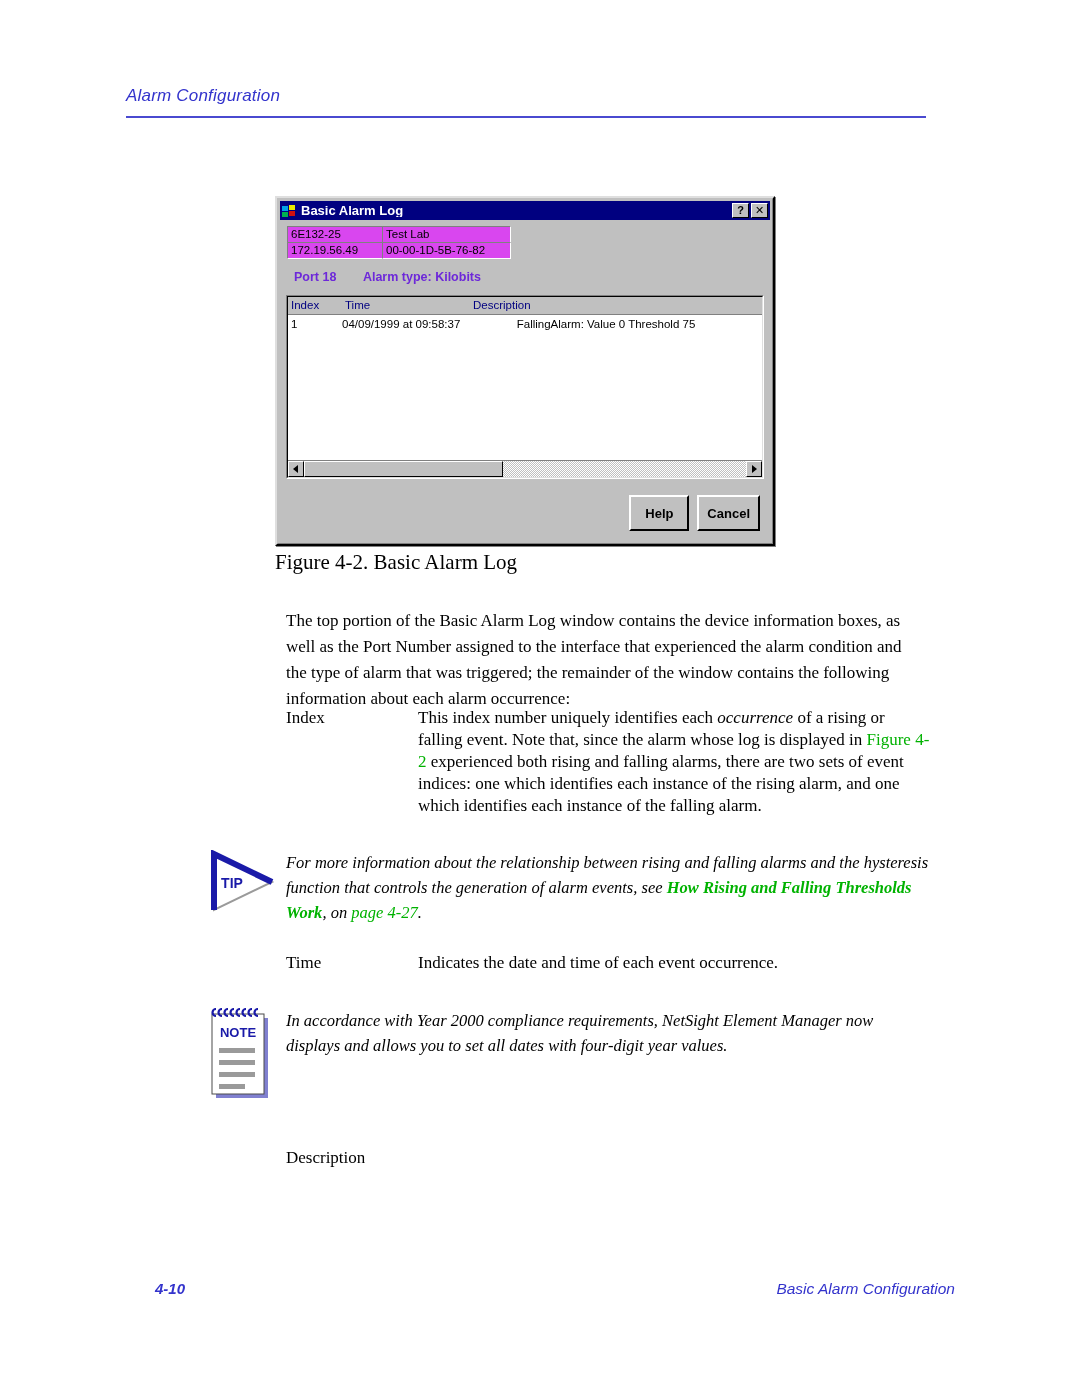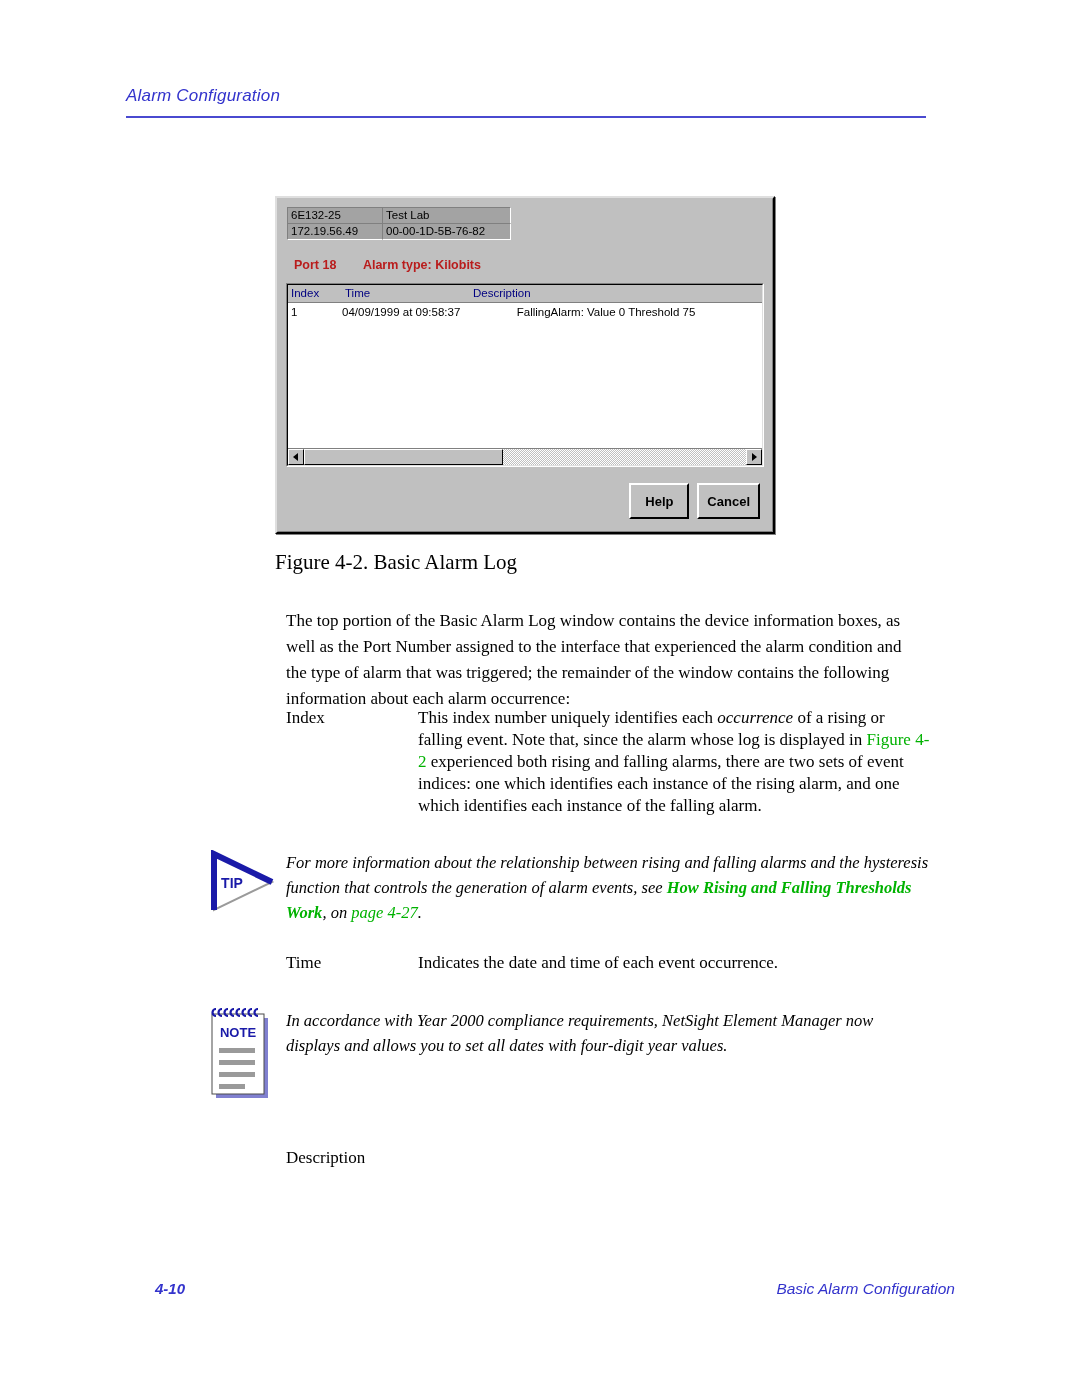--- a/index.html
+++ b/index.html
@@ -115,44 +115,44 @@
   
   .device-grid {
     display: grid;
     grid-template-columns: 96px 128px;
     width: 224px;
     margin-top: 2px;
     margin-left: 1px;
   }
   .device-cell {
     height: 17px;
-    background: #a3a3a3;
+    background: #d946ef;
     border-top: 1px solid #808080;
     border-left: 1px solid #808080;
     border-right: 1px solid #ffffff;
     border-bottom: 1px solid #ffffff;
     box-sizing: border-box;
     font-family: "Liberation Sans", "DejaVu Sans", sans-serif;
     font-size: 11.5px;
     line-height: 15px;
     padding-left: 3px;
     color: #000000;
     white-space: nowrap;
     overflow: hidden;
   }
   .device-cell.r2 { margin-top: -1px; }
   .device-cell.c2 { margin-left: -1px; }
 
   .port-line {
-    margin-top: 18px;
+    margin-top: 11px;
     margin-left: 8px;
     font-family: "Liberation Sans", "DejaVu Sans", sans-serif;
     font-weight: bold;
     font-size: 12.5px;
-    color: #b91c1c;
+    color: #6d28d9;
   }
   .port-line .gap { display: inline-block; width: 20px; }
 
   
   .list-outer {
     margin-top: 11px;
     border-top: 1px solid #808080;
     border-left: 1px solid #808080;
     border-right: 1px solid #ffffff;
     border-bottom: 1px solid #ffffff;
@@ -398,20 +398,33 @@
 <body>
 
 <div class="page-header">
   <div class="page-header-title">Alarm Configuration</div>
 </div>
 <div class="page-header-rule"></div>
 
 <div class="dialog">
   <div class="dialog-inner">
 
+    <div class="titlebar">
+      <span class="titlebar-icon">
+        <span class="q1"></span>
+          <span class="q2"></span>
+          <span class="q3"></span>
+          <span class="q4"></span>
+      </span>
+      <span class="titlebar-title">Basic Alarm Log</span>
+      <span class="titlebar-buttons">
+        <button class="tb-btn">?</button>
+        <button class="tb-btn">✕</button>
+      </span>
+    </div>
 
     <div class="dialog-body">
 
       <div class="device-grid">
         <div class="device-cell">6E132-25</div>
         <div class="device-cell c2">Test Lab</div>
         <div class="device-cell r2">172.19.56.49</div>
         <div class="device-cell r2 c2">00-00-1D-5B-76-82</div>
       </div>
 

